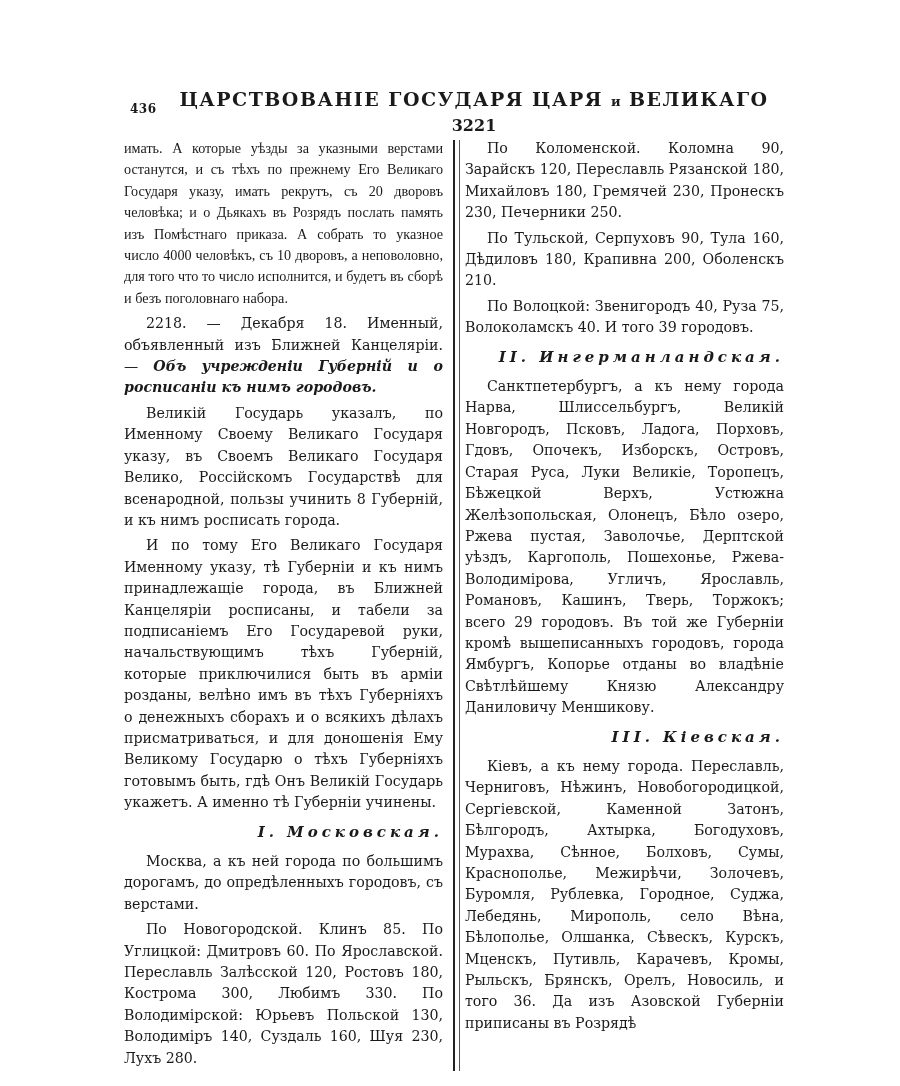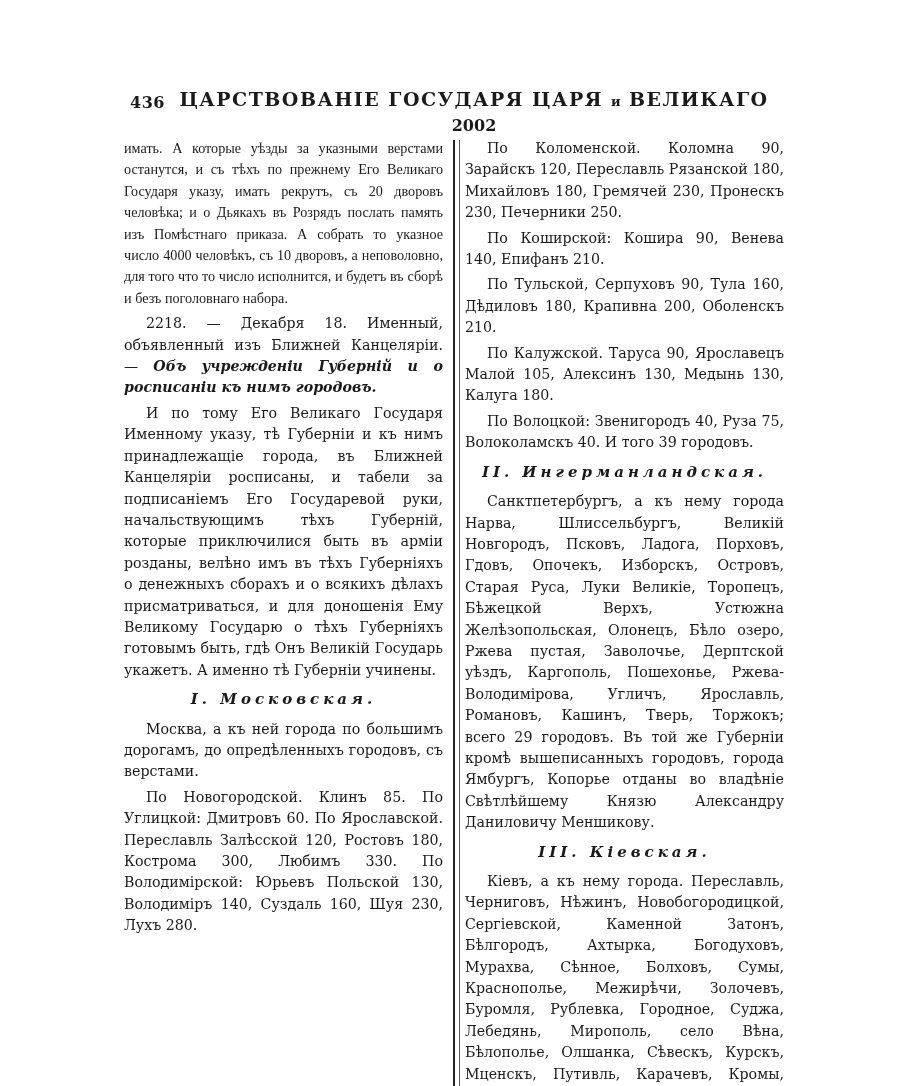--- a/index.html
+++ b/index.html
@@ -21,22 +21,22 @@
       top: 84px;
       width: 660px;
     }
     .running-head {
       position: relative;
       height: 30px;
     }
     .page-number {
       position: absolute;
       left: 6px;
-      top: 9px;
-      font-size: 16px;
+      top: 18px;
+      font-size: 12px;
       font-weight: bold;
       letter-spacing: 0.5px;
     }
     .header-title {
       position: absolute;
       left: 0;
       right: 0;
       top: 4px;
       text-align: center;
       font-size: 19px;
@@ -83,64 +83,63 @@
       margin: 0 0 4px 0;
     }
     p.indent { text-indent: 22px; }
     p.cont { text-indent: 0; font-family: Liberation Serif, serif; }
     .decree-no { font-weight: normal; }
     .italic-title {
       font-style: italic;
       font-weight: bold;
     }
     .section-title {
-      text-align: center;
+      text-align: right;
       font-style: italic;
       font-weight: bold;
       letter-spacing: 4px;
       font-size: 15px;
       margin: 8px 0 8px 0;
     }
   </style>
 </head>
 <body>
 
 <div class="page">
 
   <div class="running-head">
     <span class="page-number">436</span>
     <div class="header-title">
       <span>ЦАРСТВОВАНІЕ ГОСУДАРЯ ЦАРЯ</span>
       <span class="small">и</span>
       <span>ВЕЛИКАГО</span>
     </div>
   </div>
-  <div class="year">2002</div>
+  <div class="year">3221</div>
 
   <div class="columns">
     <div class="col col-left">
       <p class="cont">имать. А которые уѣзды за указными верстами останутся, и съ тѣхъ по прежнему Его Великаго Государя указу, имать рекрутъ, съ 20 дворовъ человѣка; и о Дьякахъ въ Розрядъ послать память изъ Помѣстнаго приказа. А собрать то указное число 4000 человѣкъ, съ 10 дворовъ, а неповоловно, для того что то число исполнится, и будетъ въ сборѣ и безъ поголовнаго набора.</p>
       <p class="indent">
         <span class="decree-no">2218.</span>
         <span>— Декабря 18. Именный, объявленный изъ Ближней Канцеляріи. —</span>
         <span class="italic-title">Объ учрежденіи Губерній и о росписаніи къ нимъ городовъ.</span>
       </p>
+      <p class="indent">Великій Государь указалъ, по Именному Своему Великаго Государя указу, въ Своемъ Великаго Государя Велико, Россійскомъ Государствѣ для всенародной, пользы учинить 8 Губерній, и къ нимъ росписать города.</p>
       <p class="indent">И по тому Его Великаго Государя Именному указу, тѣ Губерніи и къ нимъ принадлежащіе города, въ Ближней Канцеляріи росписаны, и табели за подписаніемъ Его Государевой руки, начальствующимъ тѣхъ Губерній, которые приключилися быть въ арміи розданы, велѣно имъ въ тѣхъ Губерніяхъ о денежныхъ сборахъ и о всякихъ дѣлахъ присматриваться, и для доношенія Ему Великому Государю о тѣхъ Губерніяхъ готовымъ быть, гдѣ Онъ Великій Государь укажетъ. А именно тѣ Губерніи учинены.</p>
       <div class="section-title">I. Московская.</div>
       <p class="indent">Москва, а къ ней города по большимъ дорогамъ, до опредѣленныхъ городовъ, съ верстами.</p>
       <p class="indent">По Новогородской. Клинъ 85. По Углицкой: Дмитровъ 60. По Ярославской. Переславль Залѣсской 120, Ростовъ 180, Кострома 300, Любимъ 330. По Володимірской: Юрьевъ Польской 130, Володиміръ 140, Суздаль 160, Шуя 230, Лухъ 280.</p>
     </div>
 
     <div class="divider"></div>
 
     <div class="col col-right">
       <p class="indent">По Коломенской. Коломна 90, Зарайскъ 120, Переславль Рязанской 180, Михайловъ 180, Гремячей 230, Пронескъ 230, Печерники 250.</p>
-      <p class="indent">По Коширской: Кошира 90, Венева 140, Епифанъ 210.</p>
       <p class="indent">По Тульской, Серпуховъ 90, Тула 160, Дѣдиловъ 180, Крапивна 200, Оболенскъ 210.</p>
-      <p class="indent">По Калужской. Таруса 90, Ярославецъ Малой 105, Алексинъ 130, Медынь 130, Калуга 180.</p>
       <p class="indent">По Волоцкой: Звенигородъ 40, Руза 75, Волоколамскъ 40. И того 39 городовъ.</p>
       <div class="section-title">II. Ингерманландская.</div>
       <p class="indent">Санктпетербургъ, а къ нему города Нарва, Шлиссельбургъ, Великій Новгородъ, Псковъ, Ладога, Порховъ, Гдовъ, Опочекъ, Изборскъ, Островъ, Старая Руса, Луки Великіе, Торопецъ, Бѣжецкой Верхъ, Устюжна Желѣзопольская, Олонецъ, Бѣло озеро, Ржева пустая, Заволочье, Дерптской уѣздъ, Каргополь, Пошехонье, Ржева-Володимірова, Угличъ, Ярославль, Романовъ, Кашинъ, Тверь, Торжокъ; всего 29 городовъ. Въ той же Губерніи кромѣ вышеписанныхъ городовъ, города Ямбургъ, Копорье отданы во владѣніе Свѣтлѣйшему Князю Александру Даниловичу Меншикову.</p>
       <div class="section-title">III. Кіевская.</div>
       <p class="indent">Кіевъ, а къ нему города. Переславль, Черниговъ, Нѣжинъ, Новобогородицкой, Сергіевской, Каменной Затонъ, Бѣлгородъ, Ахтырка, Богодуховъ, Мурахва, Сѣнное, Болховъ, Сумы, Краснополье, Межирѣчи, Золочевъ, Буромля, Рублевка, Городное, Суджа, Лебедянь, Мирополь, село Вѣна, Бѣлополье, Олшанка, Сѣвескъ, Курскъ, Мценскъ, Путивль, Карачевъ, Кромы, Рыльскъ, Брянскъ, Орелъ, Новосиль, и того 36. Да изъ Азовской Губерніи приписаны въ Розрядѣ</p>
     </div>
   </div>
 </div>
 
 </body></html>

